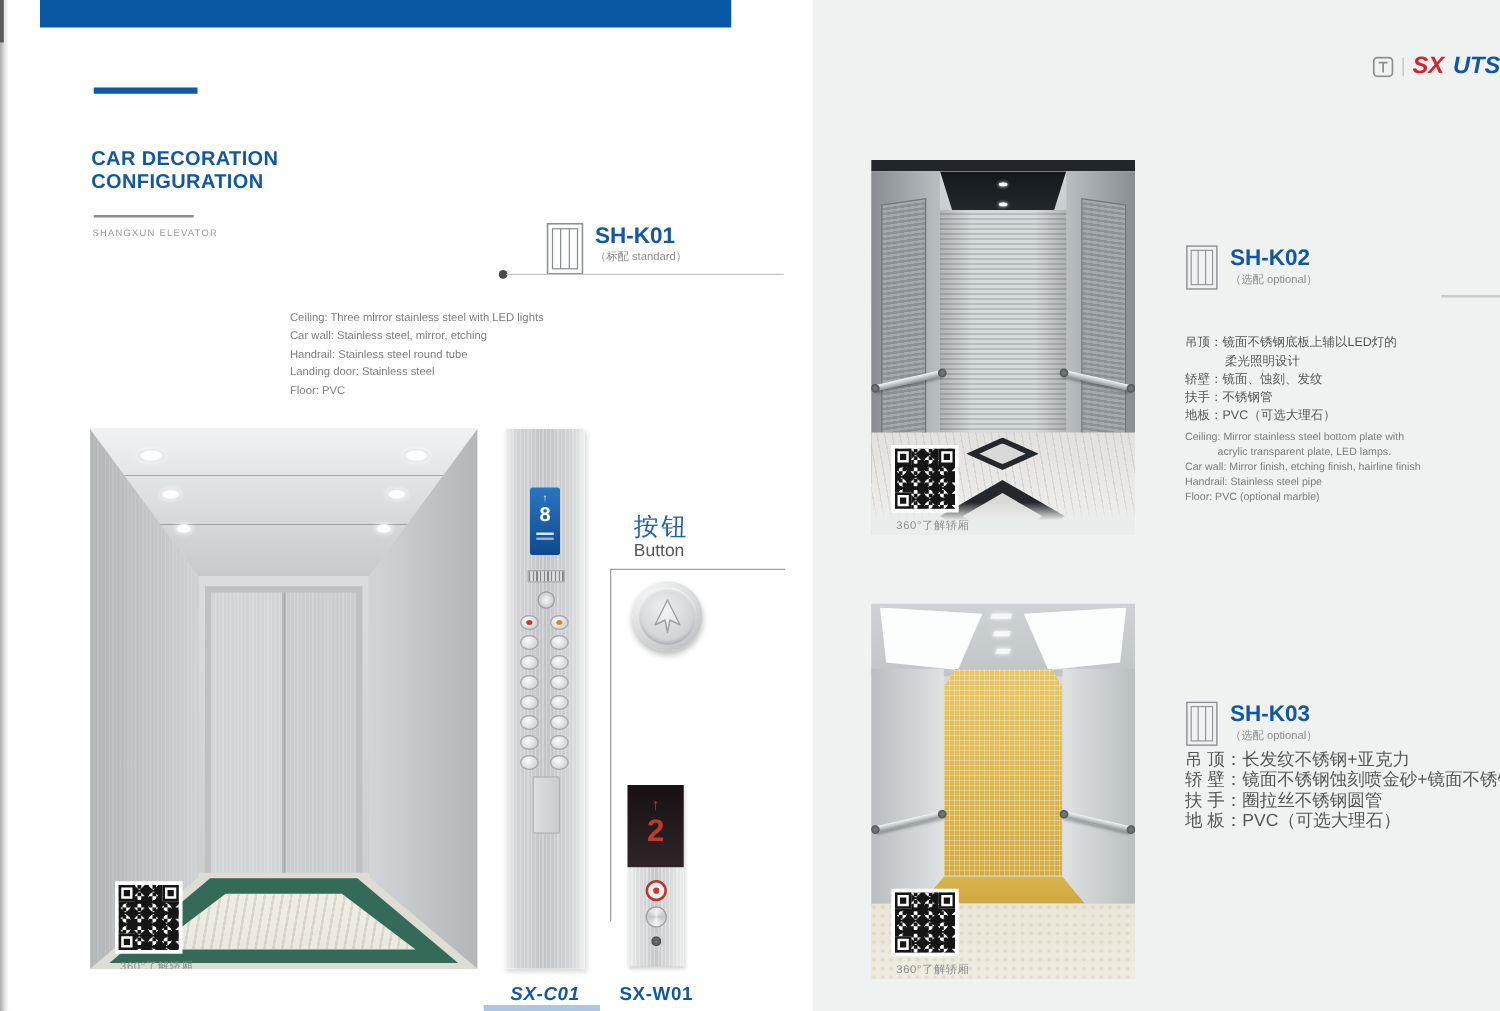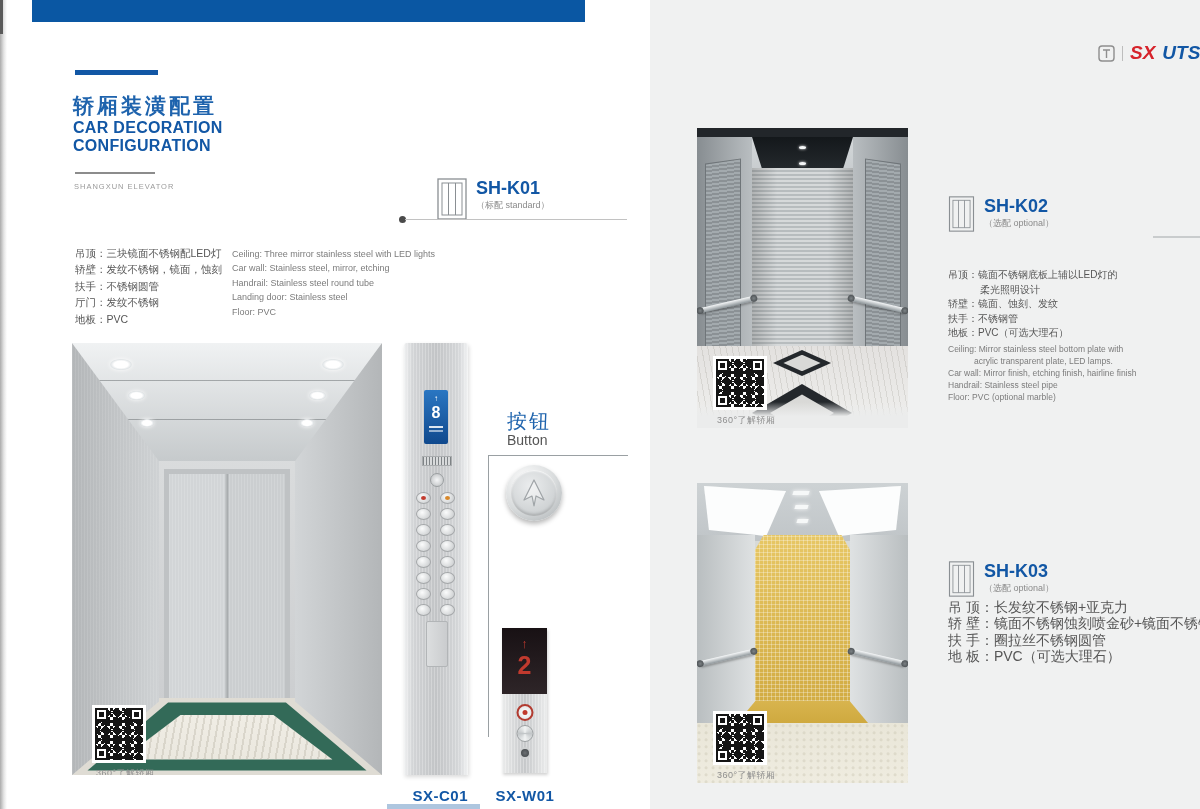--- a/index.html
+++ b/index.html
@@ -173,21 +173,21 @@
   .hall-body{position:absolute;left:0;top:66px;width:45px;height:79px;
     background:repeating-linear-gradient(90deg,rgba(255,255,255,.3) 0 1px,rgba(0,0,0,0) 1px 3px),linear-gradient(90deg,#ebecec,#c6c8ca 50%,#ebecec);}
   .hbtn{position:absolute;left:50%;transform:translateX(-50%);border-radius:50%;box-sizing:border-box;}
   .hb1{top:10px;width:17px;height:17px;border:2px solid #b23b30;background:radial-gradient(#ffffff,#dcdedf);}
   .hb1::after{content:"";position:absolute;left:4px;top:4px;width:5px;height:5px;border-radius:50%;background:#c0392b;}
   .hb2{top:31px;width:17px;height:17px;border:1px solid #9da1a3;background:conic-gradient(#f2f4f4,#c2c6c8,#f2f4f4,#c2c6c8,#f2f4f4);}
   .hb3{top:53px;width:12px;height:12px;border:2px solid #cfd1d2;background:radial-gradient(#6d7174,#3d4144);}
 
   
   .product-lbl{font-size:15px;font-weight:bold;color:#1257a5;letter-spacing:.5px;}
-  .lbl-c01{left:404px;top:787px;width:64px;text-align:right;}
+  .lbl-c01{left:404px;top:787px;width:64px;text-align:center;font-style:italic;}
   .lbl-w01{left:494px;top:787px;width:62px;text-align:center;}
 
   .nowrap{white-space:nowrap;}
 </style>
 </head>
 <body>
 
 <div class="page">
 
   <div class="abs right-bg"></div>
@@ -200,35 +200,27 @@
     <svg width="17" height="17" viewBox="0 0 17 17">
       <rect x="1" y="1" width="15" height="15" rx="3" fill="none" stroke="#8e8e8e" stroke-width="1.4"></rect>
       <path d="M5 5 h7 M8.5 5 v8" fill="none" stroke="#8e8e8e" stroke-width="1.4"></path>
     </svg>
     <span class="brand-divider"></span>
     <span class="logo-word logo-sx">SX</span>
       <span class="logo-word logo-uts">UTS</span>
   </div>
 
   <div class="abs accent-line"></div>
-  <div class="abs title-cn">轿厢装潢配置</div>
   <div class="abs title-en">
     <div>CAR DECORATION</div>
     <div>CONFIGURATION</div>
   </div>
   <div class="abs gray-rule"></div>
   <div class="abs tagline">SHANGXUN ELEVATOR</div>
 
-  <div class="abs specs-cn k01-cn">
-    <div class="nowrap">吊顶：三块镜面不锈钢配LED灯</div>
-    <div class="nowrap">轿壁：发纹不锈钢，镜面，蚀刻</div>
-    <div class="nowrap">扶手：不锈钢圆管</div>
-    <div class="nowrap">厅门：发纹不锈钢</div>
-    <div class="nowrap">地板：PVC</div>
-  </div>
   <div class="abs specs-en k01-en">
     <div class="nowrap">Ceiling: Three mirror stainless steel with LED lights</div>
     <div class="nowrap">Car wall: Stainless steel, mirror, etching</div>
     <div class="nowrap">Handrail: Stainless steel round tube</div>
     <div class="nowrap">Landing door: Stainless steel</div>
     <div class="nowrap">Floor: PVC</div>
   </div>
 
   <div class="abs model-header mh-k01">
     <svg width="30" height="42" viewBox="0 0 30 42">

